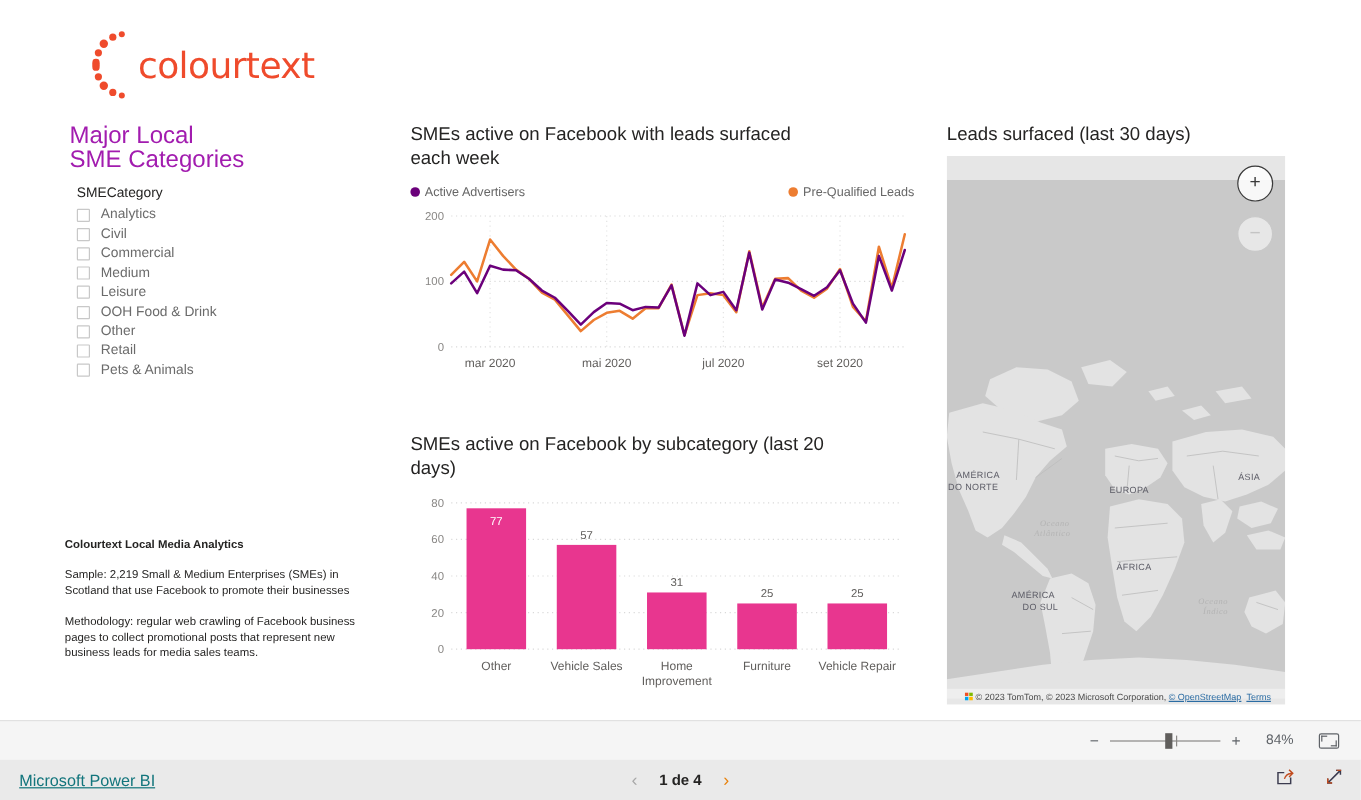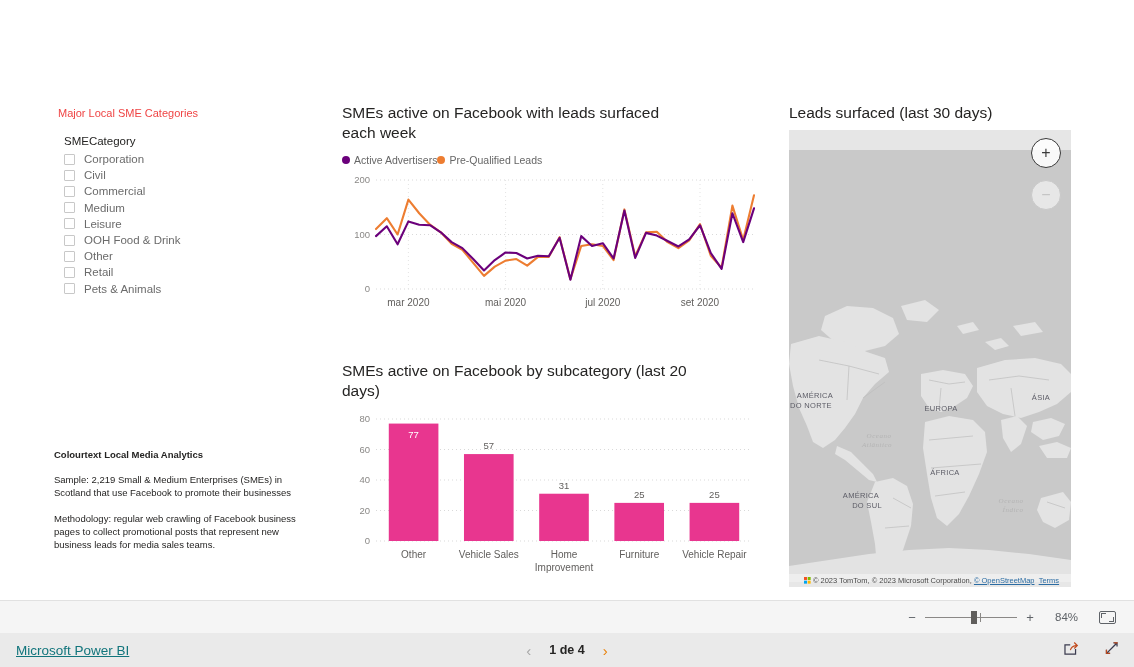--- a/index.html
+++ b/index.html
@@ -21,21 +21,21 @@
   #logo .word {
     position: absolute; left: 55px; top: 16px;
     font-size: 30px; letter-spacing: -0.5px;
     color: #ef4b2c; font-family: "DejaVu Sans", sans-serif; font-weight: 400;
   }
   #logo .dot { position: absolute; background: #ef4b2c; border-radius: 50%; }
 
   
   #slicer { position: absolute; left: 58px; top: 103px; width: 250px; }
   #slicer .panel-title {
-    font-size: 11px; line-height: 20px; color: #ef4444; font-weight: 400;
+    font-size: 20px; line-height: 20px; color: #a21caf; font-weight: 400;
     width: 150px;
   }
   #slicer .field-name {
     margin-top: 12px; margin-left: 6px;
     font-size: 11.5px; color: #252423; font-weight: 400;
   }
   #slicer ul { list-style: none; margin: 4px 0 0 0; padding: 0; }
   #slicer li {
     display: flex; align-items: center; height: 16.2px; padding-left: 6px;
     font-size: 11.5px; color: #6b6b6b; cursor: default;
@@ -50,21 +50,21 @@
   #footnote .fn-title { font-size: 9.5px; font-weight: bold; color: #252423; }
   #footnote p { font-size: 9.5px; line-height: 13px; color: #252423; margin: 13px 0 0 0; }
 
   
   .vis-title { font-size: 15.5px; line-height: 20px; color: #252423; font-weight: 400; }
 
   
   #linechart { position: absolute; left: 342px; top: 103px; width: 420px; height: 230px; }
   #linechart .vis-title { width: 350px; }
   #line-legend {
-    display: flex; justify-content: flex-start; gap: 0;
+    display: flex; justify-content: space-between; gap: 10px;
     margin-top: 11px; font-size: 10.5px; color: #666;
   }
   #line-legend .li { display: flex; align-items: center; gap: 4px; }
   #line-legend .sw { width: 8px; height: 8px; border-radius: 50%; display: inline-block; }
   #line-plot { position: relative; margin-top: 6px; width: 420px; height: 145px; }
 
   
   #barchart { position: absolute; left: 342px; top: 361px; width: 420px; height: 225px; }
   #barchart .vis-title { width: 360px; }
   #bar-plot { position: relative; margin-top: 8px; width: 420px; height: 180px; }
@@ -166,28 +166,42 @@
   #footer-right {
     position: absolute; right: 14px; display: flex; align-items: center; gap: 24px;
   }
   #footer-right .ficon { cursor: pointer; display: block; }
 </style>
 </head>
 <body>
 
 <div id="report">
 
+  <div id="logo">
+    <div class="word">colourtext</div>
+  <div class="dot" style="width: 6.4px; height: 6.4px; left: 18.6932px; top: 19.0602px;"></div>
+      <div class="dot" style="width: 7.2px; height: 7.2px; left: 23.0782px; top: 11.0026px;"></div>
+      <div class="dot" style="width: 6px; height: 6px; left: 30.7937px; top: 6.04336px;"></div>
+      <div class="dot" style="width: 5.2px; height: 5.2px; left: 38.8851px; top: 3.795px;"></div>
+      <div class="dot" style="width: 6.4px; height: 6.4px; left: 18.6932px; top: 38.5398px;"></div>
+      <div class="dot" style="width: 7.2px; height: 7.2px; left: 23.0782px; top: 45.7974px;"></div>
+      <div class="dot" style="width: 6px; height: 6px; left: 30.7937px; top: 51.9566px;"></div>
+      <div class="dot" style="width: 5.2px; height: 5.2px; left: 38.8851px; top: 55.005px;"></div>
+      <div class="dot" style="width: 5.6px; height: 5.6px; left: 17.2633px; top: 27.3863px;"></div>
+      <div class="dot" style="width: 5.6px; height: 5.6px; left: 17.2633px; top: 31.0137px;"></div>
+      <div class="dot" style="width: 5.2px; height: 5.2px; left: 17.4px; top: 29.4px;"></div>
+    </div>
 
   <div id="slicer">
     <div class="panel-title">Major Local SME Categories</div>
     <div class="field-name">SMECategory</div>
     <ul id="slicer-list">
         <li>
           <span class="box"></span>
-          <span>Corporation</span>
+          <span>Analytics</span>
         </li>
         <li>
           <span class="box"></span>
           <span>Civil</span>
         </li>
         <li>
           <span class="box"></span>
           <span>Commercial</span>
         </li>
         <li>

